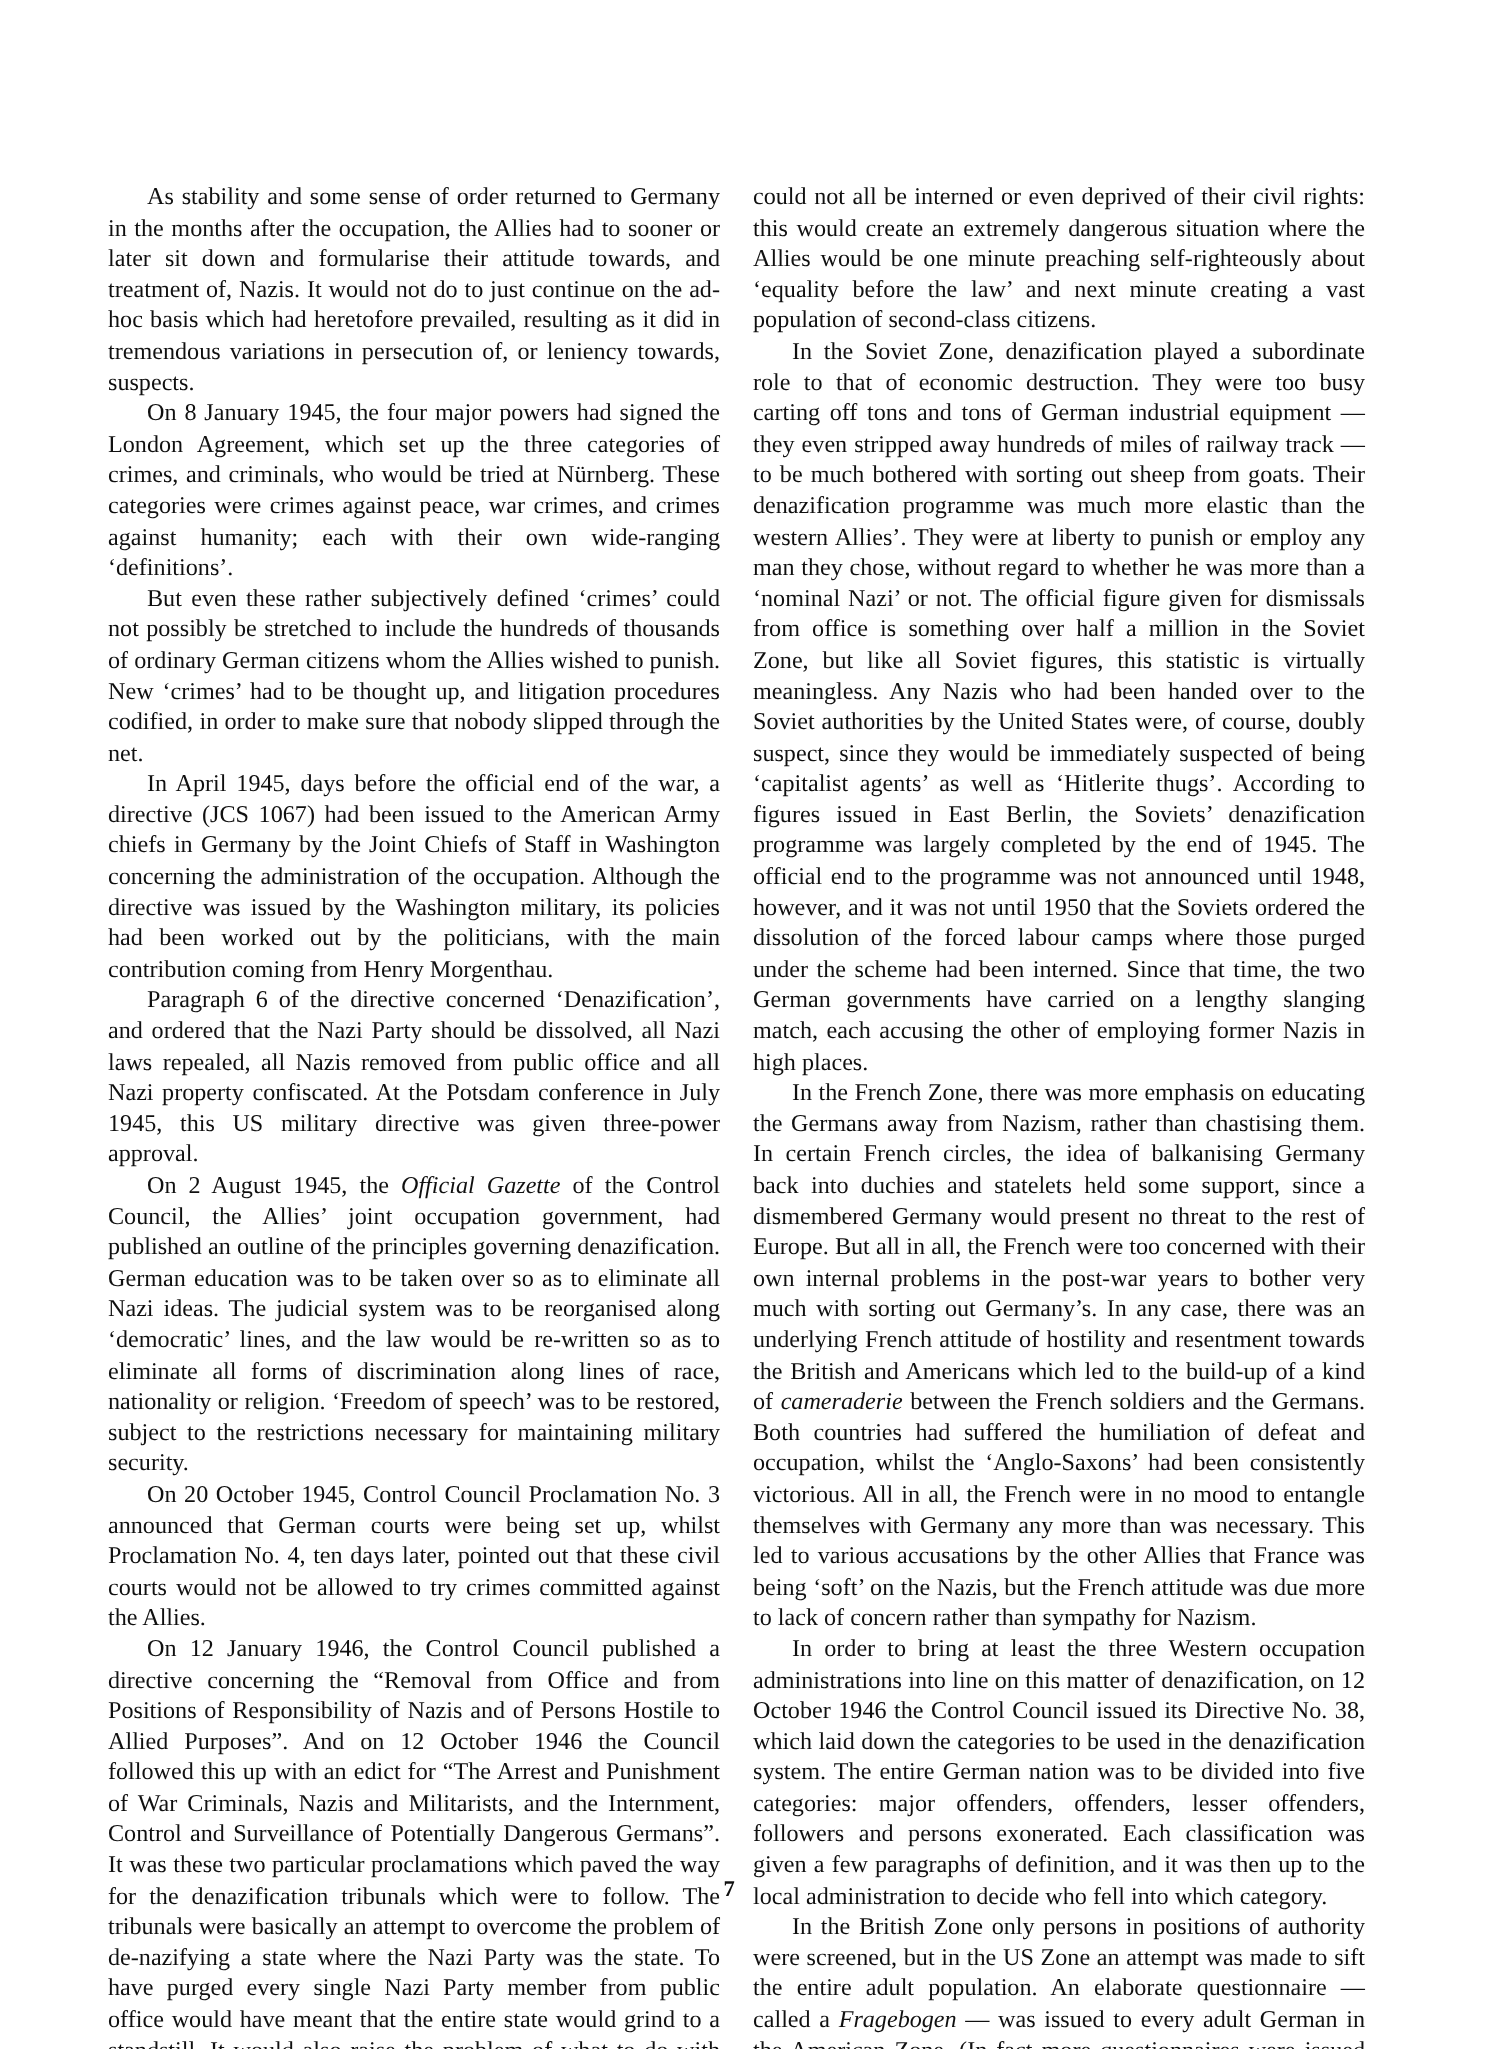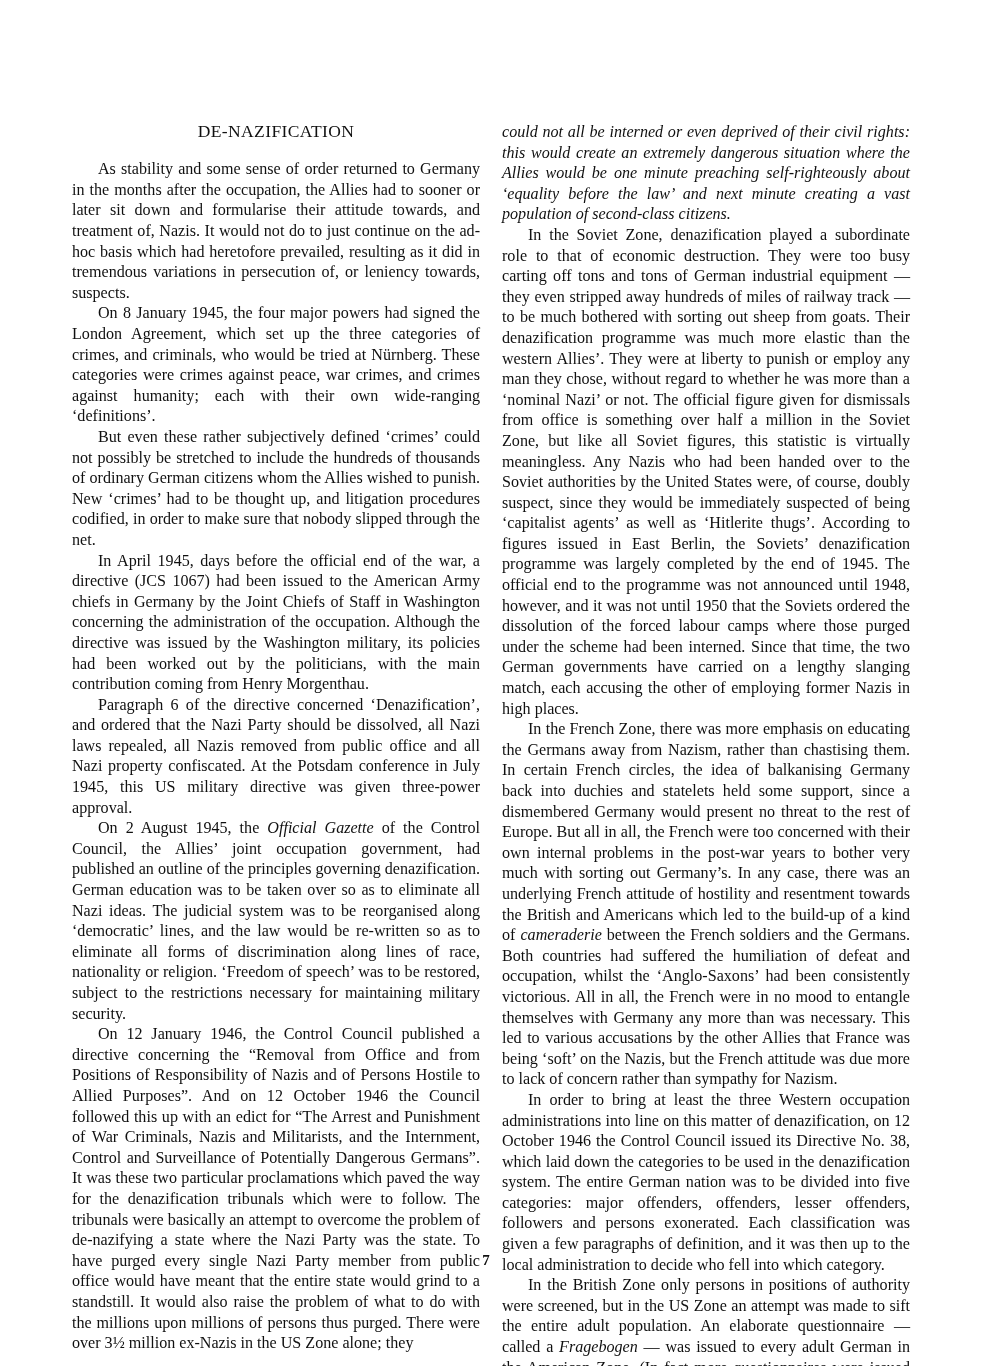--- a/index.html
+++ b/index.html
@@ -53,21 +53,20 @@
     line-height: 20.6px;
     text-align: justify;
     text-indent: 26px;
     text-justify: inter-word;
     -webkit-hyphens: none;
     hyphens: none;
     word-spacing: 0px;
   }
   p.para.noindent {
     text-indent: 0;
-    font-style: italic;
   }
   
   .col-right p.para:first-child {
     text-indent: 0;
   }
   em.it {
     font-style: italic;
   }
   .folio {
     position: absolute;
@@ -85,30 +84,30 @@
   }
 </style>
 </head>
 <body>
 
 <div class="page">
   <div class="content">
     <div class="columns">
 
       <div class="col col-left">
-        <h1 class="page-title">DE-NAZIFICATION</h1>
 
         <p class="para">As stability and some sense of order returned to Germany in the months after the occupation, the Allies had to sooner or later sit down and formularise their attitude towards, and treatment of, Nazis. It would not do to just continue on the ad-hoc basis which had heretofore prevailed, resulting as it did in tremendous variations in persecution of, or leniency towards, suspects.</p>
         <p class="para">On 8 January 1945, the four major powers had signed the London Agreement, which set up the three categories of crimes, and criminals, who would be tried at Nürnberg. These categories were crimes against peace, war crimes, and crimes against humanity; each with their own wide-ranging ‘definitions’.</p>
         <p class="para">But even these rather subjectively defined ‘crimes’ could not possibly be stretched to include the hundreds of thousands of ordinary German citizens whom the Allies wished to punish. New ‘crimes’ had to be thought up, and litigation procedures codified, in order to make sure that nobody slipped through the net.</p>
         <p class="para">In April 1945, days before the official end of the war, a directive (JCS 1067) had been issued to the American Army chiefs in Germany by the Joint Chiefs of Staff in Washington concerning the administration of the occupation. Although the directive was issued by the Washington military, its policies had been worked out by the politicians, with the main contribution coming from Henry Morgenthau.</p>
         <p class="para">Paragraph 6 of the directive concerned ‘Denazification’, and ordered that the Nazi Party should be dissolved, all Nazi laws repealed, all Nazis removed from public office and all Nazi property confiscated. At the Potsdam conference in July 1945, this US military directive was given three-power approval.</p>
 
         <p class="para"><span>On 2 August 1945, the </span><em class="it">Official Gazette</em><span> of the Control Council, the Allies’ joint occupation government, had published an outline of the principles governing denazification. German education was to be taken over so as to eliminate all Nazi ideas. The judicial system was to be reorganised along ‘democratic’ lines, and the law would be re-written so as to eliminate all forms of discrimination along lines of race, nationality or religion. ‘Freedom of speech’ was to be restored, subject to the restrictions necessary for maintaining military security.</span></p>
 
+        <p class="para">On 20 October 1945, Control Council Proclamation No. 3 announced that German courts were being set up, whilst Proclamation No. 4, ten days later, pointed out that these civil courts would not be allowed to try crimes committed against the Allies.</p>
         <p class="para">On 12 January 1946, the Control Council published a directive concerning the “Removal from Office and from Positions of Responsibility of Nazis and of Persons Hostile to Allied Purposes”. And on 12 October 1946 the Council followed this up with an edict for “The Arrest and Punishment of War Criminals, Nazis and Militarists, and the Internment, Control and Surveillance of Potentially Dangerous Germans”. It was these two particular proclamations which paved the way for the denazification tribunals which were to follow. The tribunals were basically an attempt to overcome the problem of de-nazifying a state where the Nazi Party was the state. To have purged every single Nazi Party member from public office would have meant that the entire state would grind to a standstill. It would also raise the problem of what to do with the millions upon millions of persons thus purged. There were over 3½  million ex-Nazis in the US Zone alone; they</p>
       </div>
 
       <div class="col col-right">
         <p class="para noindent">could not all be interned or even deprived of their civil rights: this would create an extremely dangerous situation where the Allies would be one minute preaching self-righteously about ‘equality before the law’ and next minute creating a vast population of second-class citizens.</p>
         <p class="para">In the Soviet Zone, denazification played a subordinate role to that of economic destruction. They were too busy carting off tons and tons of German industrial equipment — they even stripped away hundreds of miles of railway track — to be much bothered with sorting out sheep from goats. Their denazification programme was much more elastic than the western Allies’. They were at liberty to punish or employ any man they chose, without regard to whether he was more than a ‘nominal Nazi’ or not. The official figure given for dismissals from office is something over half a million in the Soviet Zone, but like all Soviet figures, this statistic is virtually meaningless. Any Nazis who had been handed over to the Soviet authorities by the United States were, of course, doubly suspect, since they would be immediately suspected of being ‘capitalist agents’ as well as ‘Hitlerite thugs’. According to figures issued in East Berlin, the Soviets’ denazification programme was largely completed by the end of 1945. The official end to the programme was not announced until 1948, however, and it was not until 1950 that the Soviets ordered the dissolution of the forced labour camps where those purged under the scheme had been interned. Since that time, the two German governments have carried on a lengthy slanging match, each accusing the other of employing former Nazis in high places.</p>
 
         <p class="para"><span>In the French Zone, there was more emphasis on educating the Germans away from Nazism, rather than chastising them. In certain French circles, the idea of balkanising Germany back into duchies and statelets held some support, since a dismembered Germany would present no threat to the rest of Europe. But all in all, the French were too concerned with their own internal problems in the post-war years to bother very much with sorting out Germany’s. In any case, there was an underlying French attitude of hostility and resentment towards the British and Americans which led to the build-up of a kind of </span><em class="it">cameraderie</em><span> between the French soldiers and the Germans. Both countries had suffered the humiliation of defeat and occupation, whilst the ‘Anglo-Saxons’ had been consistently victorious. All in all, the French were in no mood to entangle themselves with Germany any more than was necessary. This led to various accusations by the other Allies that France was being ‘soft’ on the Nazis, but the French attitude was due more to lack of concern rather than sympathy for Nazism.</span></p>
 
         <p class="para">In order to bring at least the three Western occupation administrations into line on this matter of denazification, on 12 October 1946 the Control Council issued its Directive No. 38, which laid down the categories to be used in the denazification system. The entire German nation was to be divided into five categories: major offenders, offenders, lesser offenders, followers and persons exonerated. Each classification was given a few paragraphs of definition, and it was then up to the local administration to decide who fell into which category.</p>

